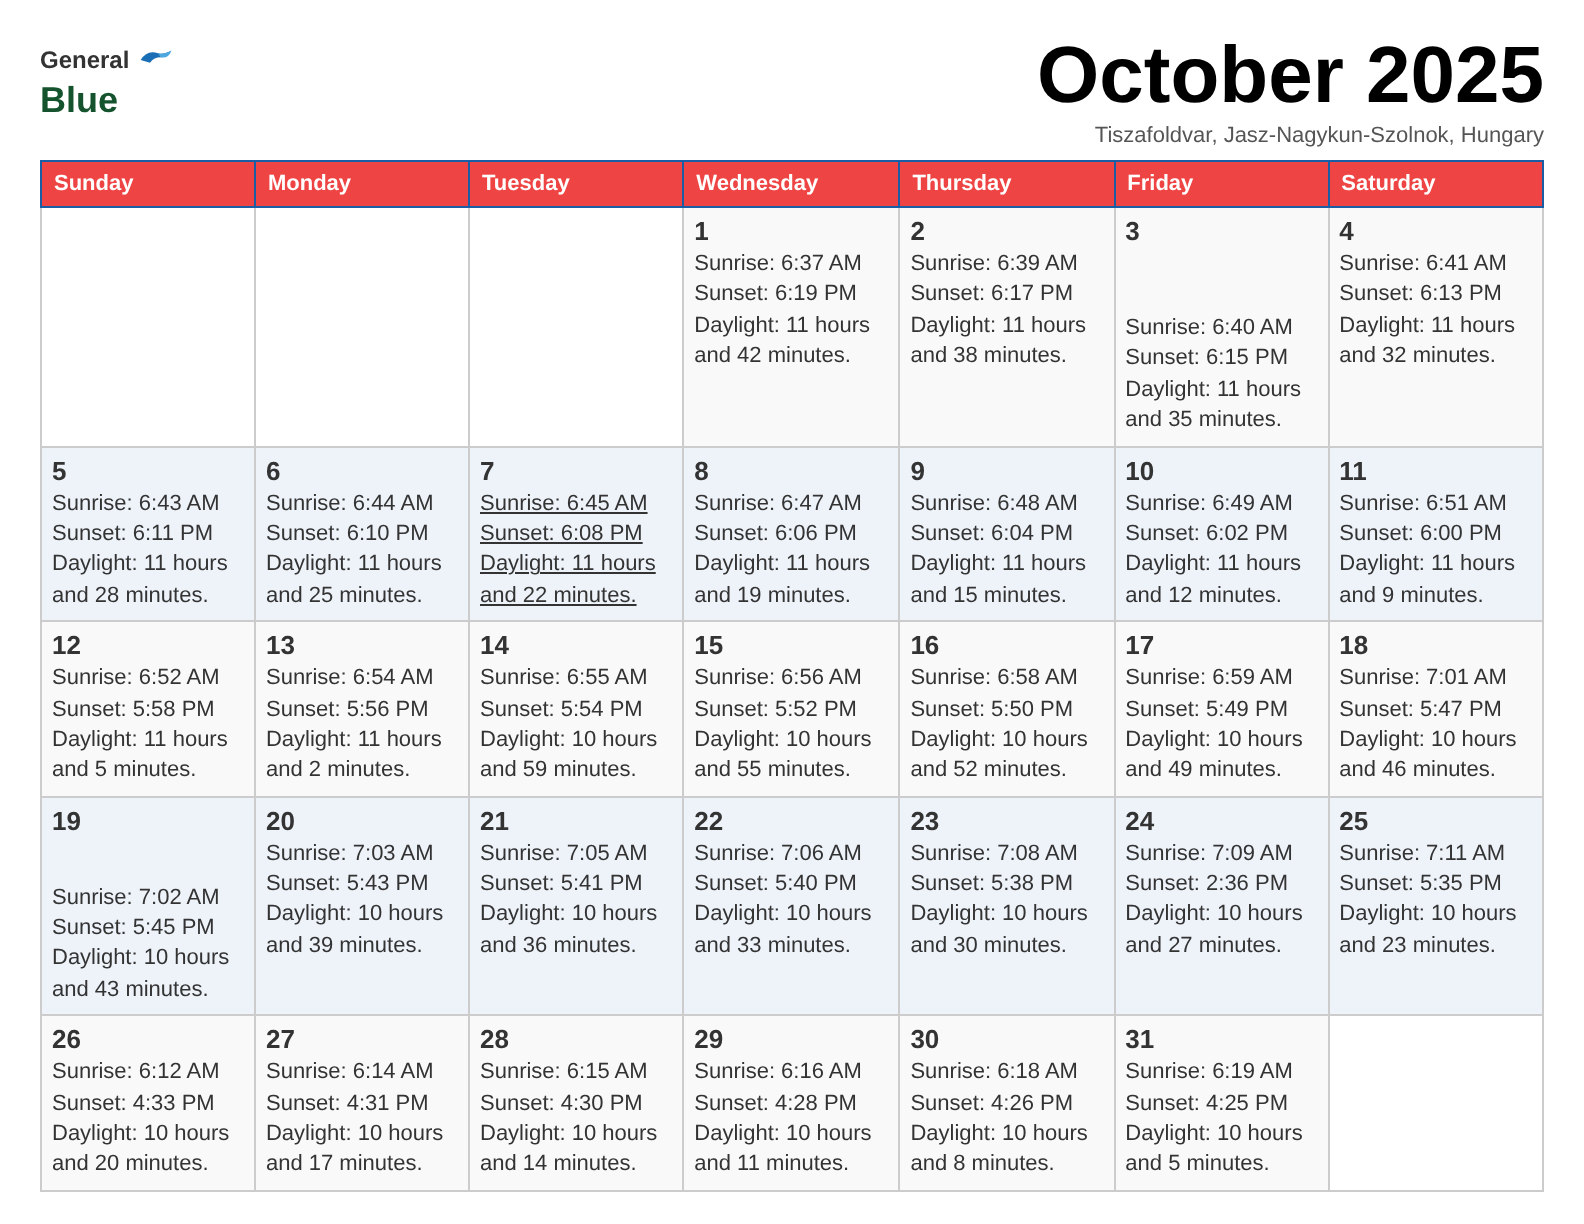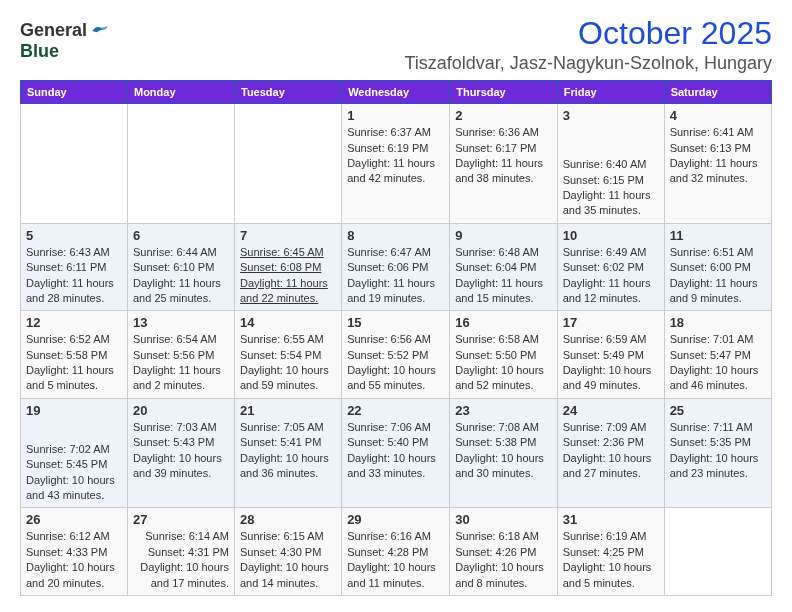--- a/index.html
+++ b/index.html
@@ -24,55 +24,55 @@
       display: flex;
       flex-direction: column;
       align-items: flex-start;
       margin-top: 4px;
     }
     .logo-text {
       display: flex;
       align-items: center;
     }
     .logo-general {
-      font-size: 18px;
+      font-size: 12px;
       font-weight: bold;
       color: #333;
     }
     .logo-blue {
       font-size: 18px;
       font-weight: bold;
       color: #14532d;
     }
     .logo-bird {
       width: 20px;
       height: 20px;
       margin-left: 2px;
     }
     .title-block {
       text-align: right;
     }
     .month-title {
-      font-size: 32px;
-      font-weight: 400;
-      color: #1d4ed8;
+      font-size: 40px;
+      font-weight: 700;
+      color: #000000;
       line-height: 1.1;
     }
     .subtitle {
-      font-size: 18px;
+      font-size: 11px;
       color: #555;
       margin-top: 2px;
     }
     .calendar {
       width: 100%;
       border-collapse: collapse;
       font-size: 10px;
     }
     .calendar th {
-      background-color: #6d28d9;
+      background-color: #ef4444;
       color: #fff;
       text-align: left;
       padding: 5px 6px;
       font-size: 11px;
       font-weight: bold;
       border: 1px solid #1a5da5;
     }
     .calendar td {
       border: 1px solid #ccc;
       vertical-align: top;
@@ -142,21 +142,21 @@
           <td class="empty-cell"></td>
           <td>
             <div class="day-number">1</div>
             <div class="day-info" style="white-space: pre-line;">Sunrise: 6:37 AM
 Sunset: 6:19 PM
 Daylight: 11 hours
 and 42 minutes.</div>
           </td>
           <td>
             <div class="day-number">2</div>
-            <div class="day-info" style="white-space: pre-line;">Sunrise: 6:36 AM
+            <div class="day-info" style="white-space: pre-line;">Sunrise: 6:39 AM
 Sunset: 6:17 PM
 Daylight: 11 hours
 and 38 minutes.</div>
           </td>
           <td>
             <div class="day-number">3</div>
             <div class="day-info" style="white-space: pre-line; margin-top: 34px;">Sunrise: 6:40 AM
 Sunset: 6:15 PM
 Daylight: 11 hours
 and 35 minutes.</div>
@@ -325,21 +325,21 @@
         <tr>
           <td>
             <div class="day-number">26</div>
             <div class="day-info" style="white-space: pre-line;">Sunrise: 6:12 AM
 Sunset: 4:33 PM
 Daylight: 10 hours
 and 20 minutes.</div>
           </td>
           <td>
             <div class="day-number">27</div>
-            <div class="day-info" style="white-space: pre-line; text-align: right;">Sunrise: 6:14 AM
+            <div class="day-info" style="white-space: pre-line;">Sunrise: 6:14 AM
 Sunset: 4:31 PM
 Daylight: 10 hours
 and 17 minutes.</div>
           </td>
           <td>
             <div class="day-number">28</div>
             <div class="day-info" style="white-space: pre-line;">Sunrise: 6:15 AM
 Sunset: 4:30 PM
 Daylight: 10 hours
 and 14 minutes.</div>

